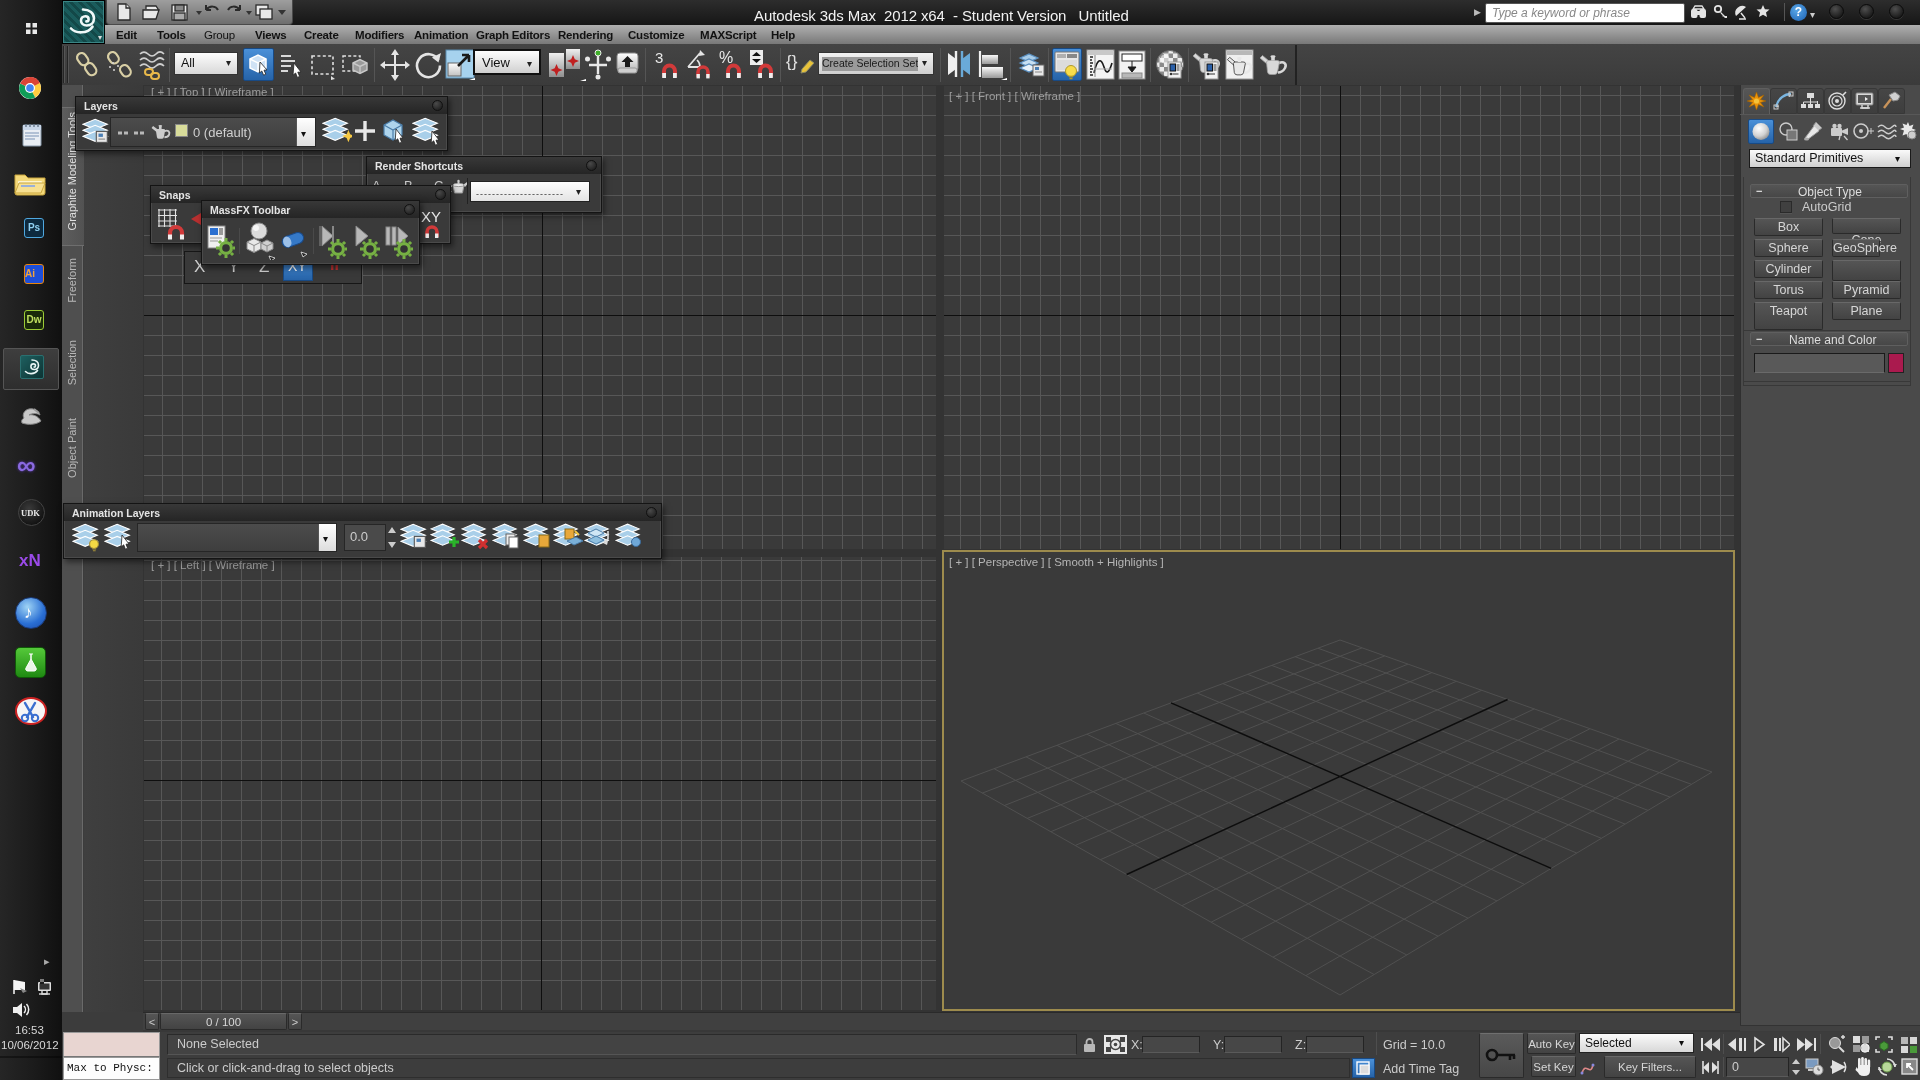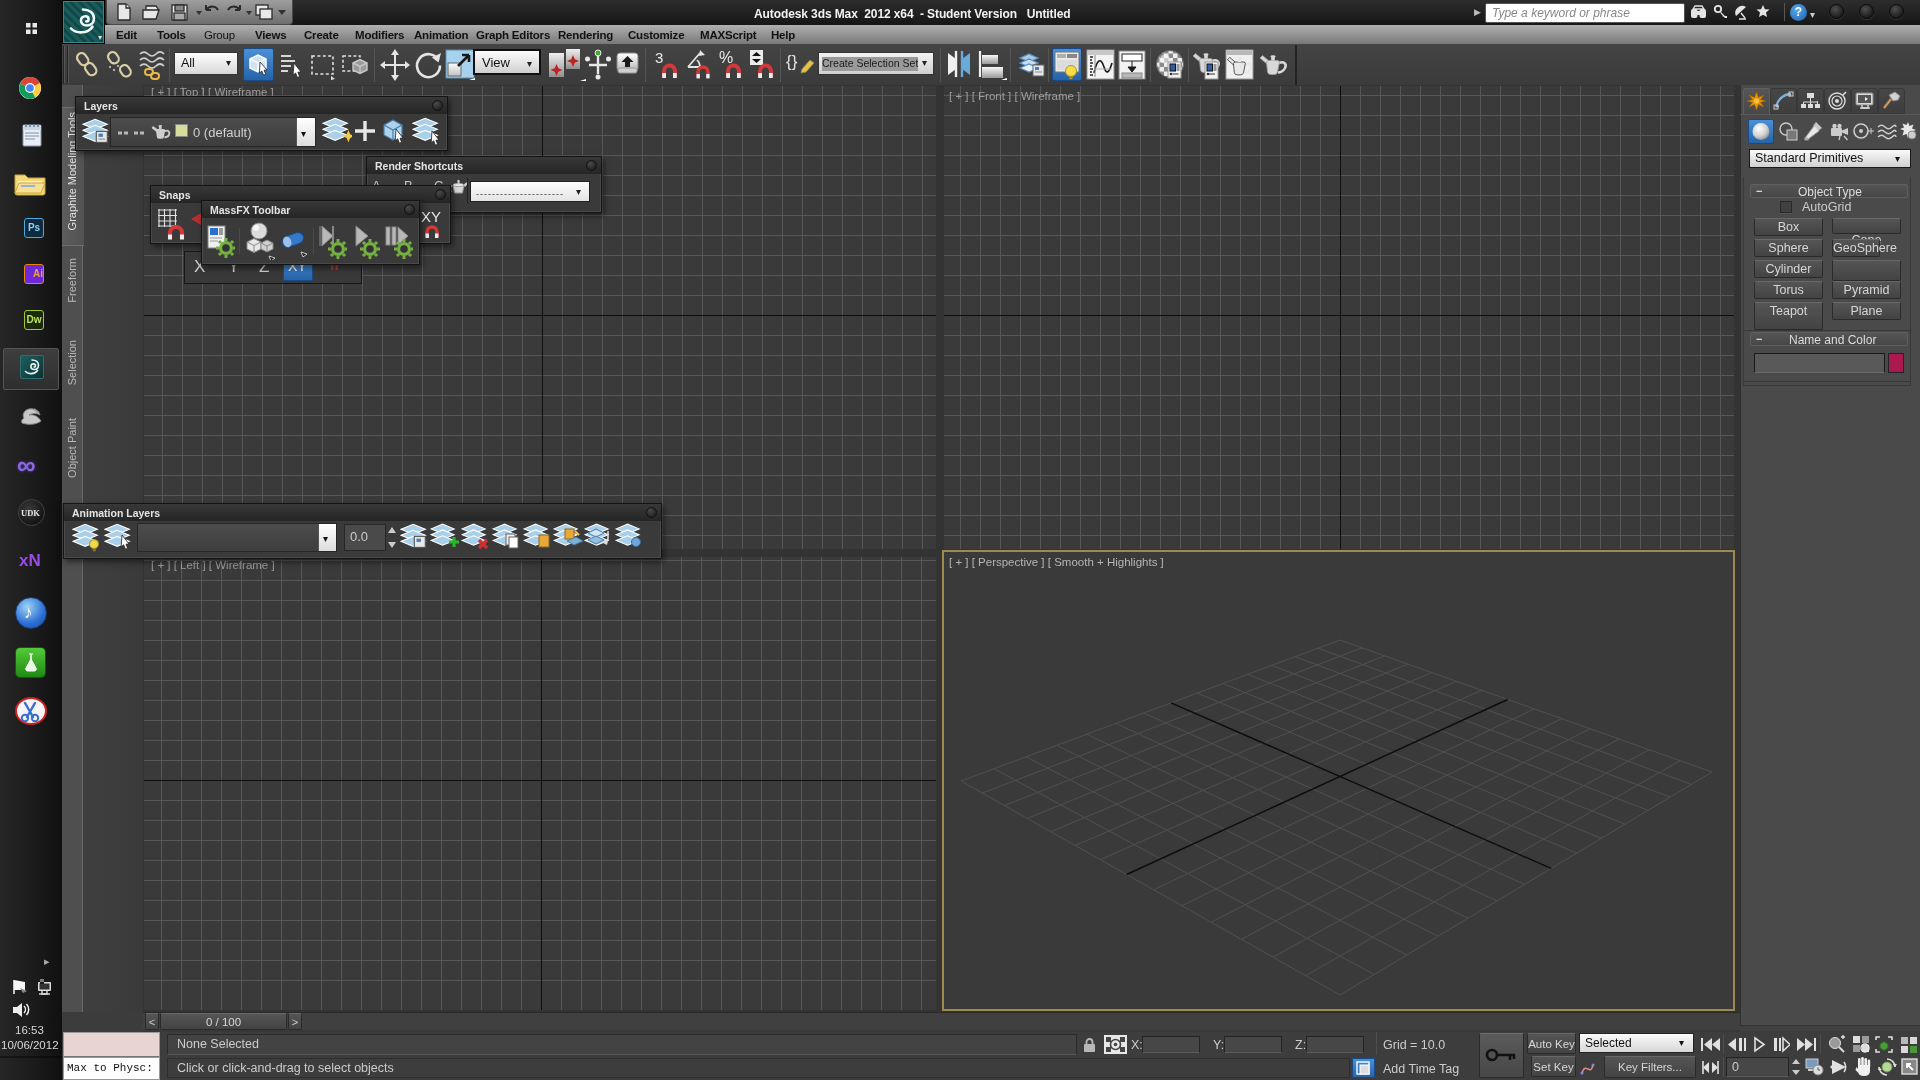--- a/index.html
+++ b/index.html
@@ -34,21 +34,21 @@
 <path d="M5 10h14M5 13h14M5 16h10" stroke="#7a93b5" stroke-width="1"></path>
 <path d="M6 1v3M10 1v3M14 1v3M18 1v3" stroke="#667788" stroke-width="1.4"></path>
   </svg>
 <svg style="left:13px;top:169px;position:absolute;" width="34" height="27" viewBox="0 0 34 27">
     <path d="M2 6h10l3 3h17v15a2 2 0 0 1-2 2H4a2 2 0 0 1-2-2z" fill="#f4d97a" stroke="#c9a63d"></path>
 <rect x="5" y="12" width="24" height="10" rx="1" fill="#fdf4cf"></rect>
 <path d="M2 24l4-10h26l-4 10z" fill="#f7e091" stroke="#c9a63d"></path>
 <rect x="8" y="16" width="14" height="2" fill="#9ab0d8"></rect>
   </svg>
 <div style="left:24px;top:218px;width:20px;height:20px;background:#0d2a3f;border:1.5px solid #4fa8e0;border-radius:3px;color:#8fd0f2;font-size:10px;font-weight:bold;text-align:center;line-height:17px">Ps</div>
-<div style="left:24px;top:264px;width:20px;height:20px;background:#6d28d9;border:1.5px solid #e8850c;border-radius:3px;color:#f0a23c;font-size:10px;font-weight:bold;text-align:right;line-height:17px">Ai</div>
+<div style="left:24px;top:264px;width:20px;height:20px;background:#1d4ed8;border:1.5px solid #e8850c;border-radius:3px;color:#f0a23c;font-size:10px;font-weight:bold;text-align:left;line-height:17px">Ai</div>
 <div style="left:24px;top:310px;width:20px;height:20px;background:#1a2a0a;border:1.5px solid #9ccb35;border-radius:3px;color:#c0e060;font-size:10px;font-weight:bold;text-align:center;line-height:17px">Dw</div>
 <div style="left:3px;top:348px;width:56px;height:42px;background:linear-gradient(#3e3e3e,#2e2e2e);border:1px solid #555;border-radius:2px"></div>
 <div style="left:20px;top:355px;width:24px;height:24px;background:linear-gradient(135deg,#1e5f5f,#0c3333);border:1px solid #2a7070;border-radius:2px"></div>
 <svg style="left:22px;top:357px;position:absolute;" width="20" height="20" viewBox="0 0 20 20">
     <path d="M10 3c4 0 6.5 2.2 6.5 5.3 0 2.5-1.8 4.2-4.2 4.2-2 0-3.4-1.2-3.4-3 0-1.5 1.1-2.6 2.6-2.6 1.1 0 2 .7 2 1.8 0 .8-.6 1.4-1.4 1.4" fill="none" stroke="#e8f5f5" stroke-width="1.6" stroke-linecap="round"></path>
     <path d="M3.5 14.5c2.5 2.8 9 3.2 12-1" fill="none" stroke="#e8f5f5" stroke-width="1.6" stroke-linecap="round"></path>
   </svg>
 <svg style="left:18px;top:403px;position:absolute;" width="27" height="27" viewBox="0 0 27 27">
     <path d="M4 20c6 2 14 2 19-2-3-5-8-7-12-6 3-2 8-2 11 0-1-4-6-7-11-6C6 7 4 12 6 15c-2 1-3 3-2 5z" fill="#c8c8c8" stroke="#888"></path>
 <path d="M16 6l5 4" stroke="#999" stroke-width="2"></path>
@@ -84,21 +84,21 @@
     <path d="M5 0v3M7 0v3" stroke="#ddd"></path>
   </svg>
 <svg style="left:11px;top:1001px;position:absolute;" width="19" height="17" viewBox="0 0 19 17">
     <path d="M2 6v6h4l5 4V2L6 6z" fill="#eee"></path>
     <path d="M13 5a5 5 0 0 1 0 7M15.5 3a8 8 0 0 1 0 11" stroke="#eee" stroke-width="1.5" fill="none"></path>
   </svg>
 <div style="left:15px;top:1024px;color:#d8d8d8;font-size:11.5px">16:53</div>
 <div style="left:1px;top:1039px;color:#d8d8d8;font-size:11.5px">10/06/2012</div>
 <div style="left:0px;top:1056px;width:62px;height:2px;background:#000;opacity:.4"></div>
 <div style="left:62px;top:0px;width:1858px;height:25px;background:linear-gradient(#2d2d2d,#161616)"></div>
-<div style="left:754px;top:7px;color:#f2f2f2;font-size:12px;font-weight:bold;letter-spacing:-0.1px">Autodesk 3ds Max &nbsp;2012 x64 &nbsp;- Student Version &nbsp;&nbsp;Untitled</div>
+<div style="left:754px;top:7px;color:#f2f2f2;font-size:15px;font-weight:normal;letter-spacing:-0.1px">Autodesk 3ds Max &nbsp;2012 x64 &nbsp;- Student Version &nbsp;&nbsp;Untitled</div>
 <div style="left:1474px;top:7px;color:#bbb;font-size:9px">▶</div>
 <div style="left:1485px;top:3px;width:200px;height:20px;background:#fff;border:1px solid #555;border-radius:2px;color:#888;font-style:italic;font-size:12px;padding:2px 0 0 6px">Type a keyword or phrase</div>
 <svg style="left:1690px;top:4px;position:absolute;" width="90" height="18" viewBox="0 0 90 18">
     <g fill="#e4e4e4">
 <rect x="1" y="5" width="6.5" height="9" rx="2"></rect>
       <rect x="9.5" y="5" width="6.5" height="9" rx="2"></rect>
       <rect x="6" y="7" width="5" height="4"></rect>
       <path d="M3 5l2-3h7l2 3z" fill="none" stroke="#e4e4e4" stroke-width="1.3"></path>
 <circle cx="28" cy="5" r="3.2" fill="none" stroke="#e4e4e4" stroke-width="1.8"></circle>
       <path d="M30 7l5 5 2 0 0 2-2 0-1.5-1.5-1-0 0-1.5-1.5-1z"></path>

